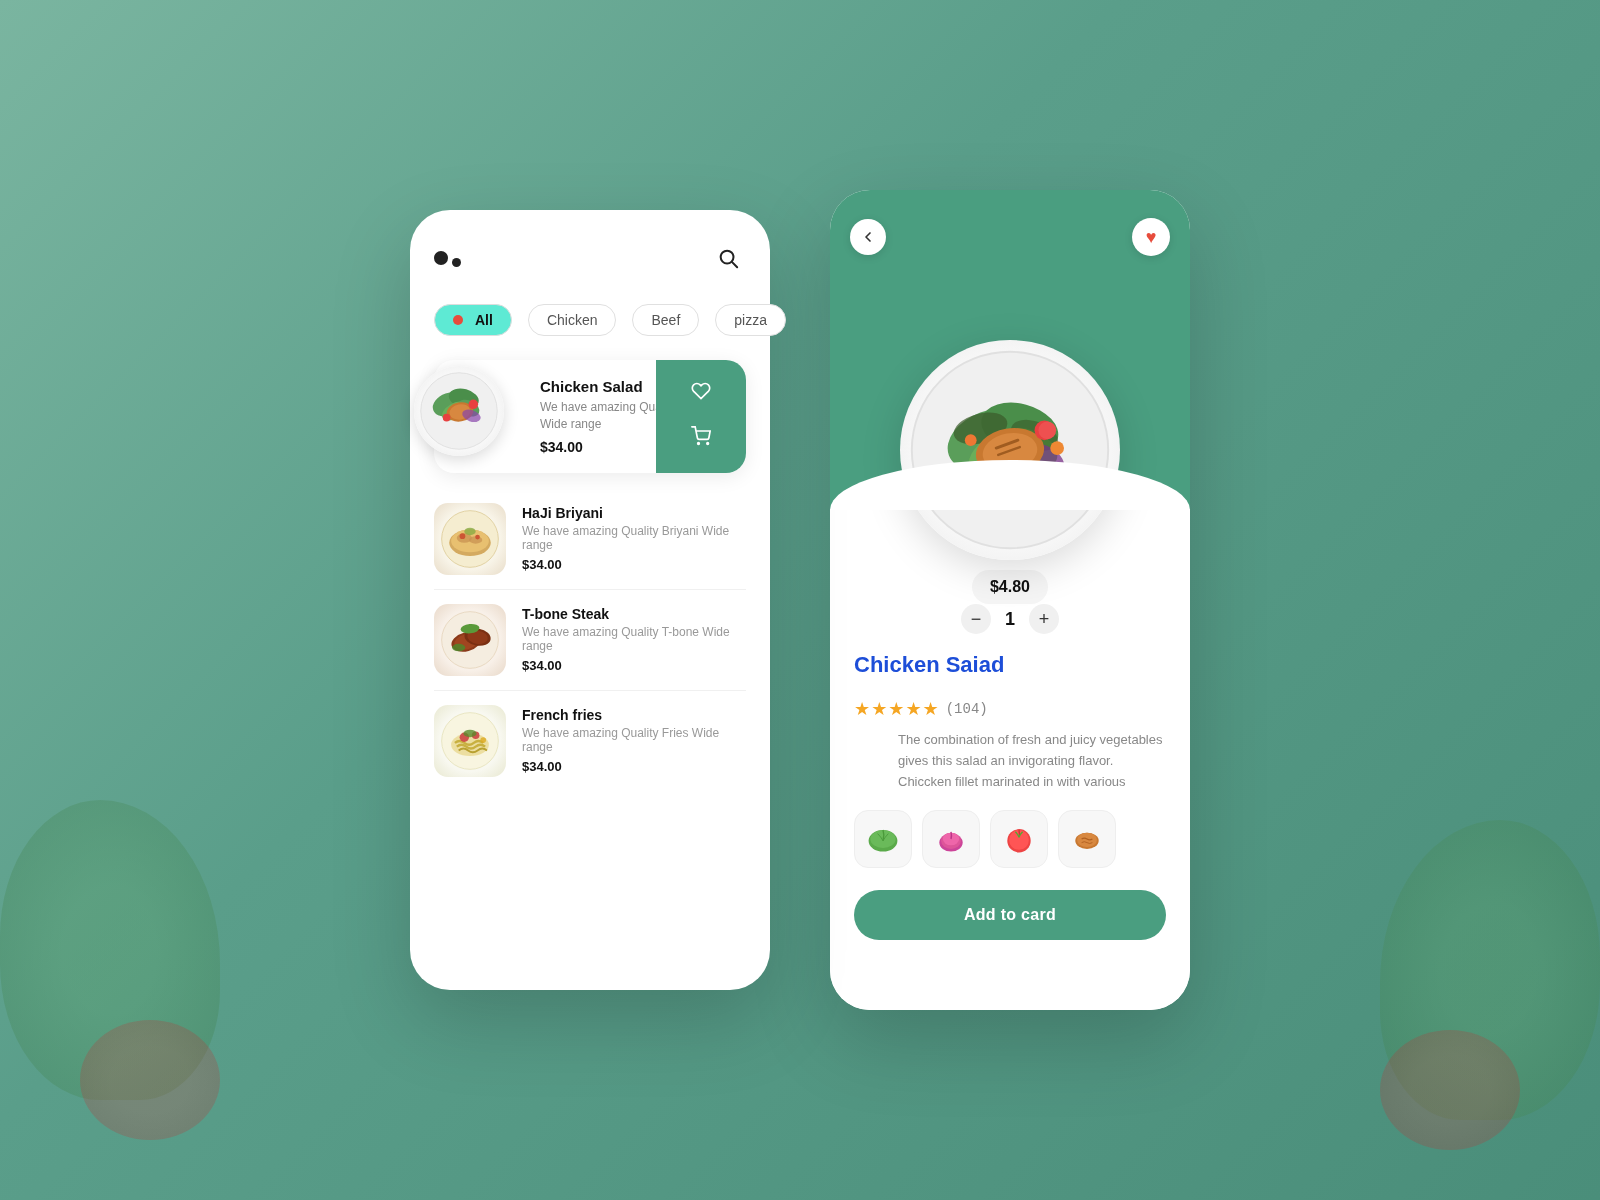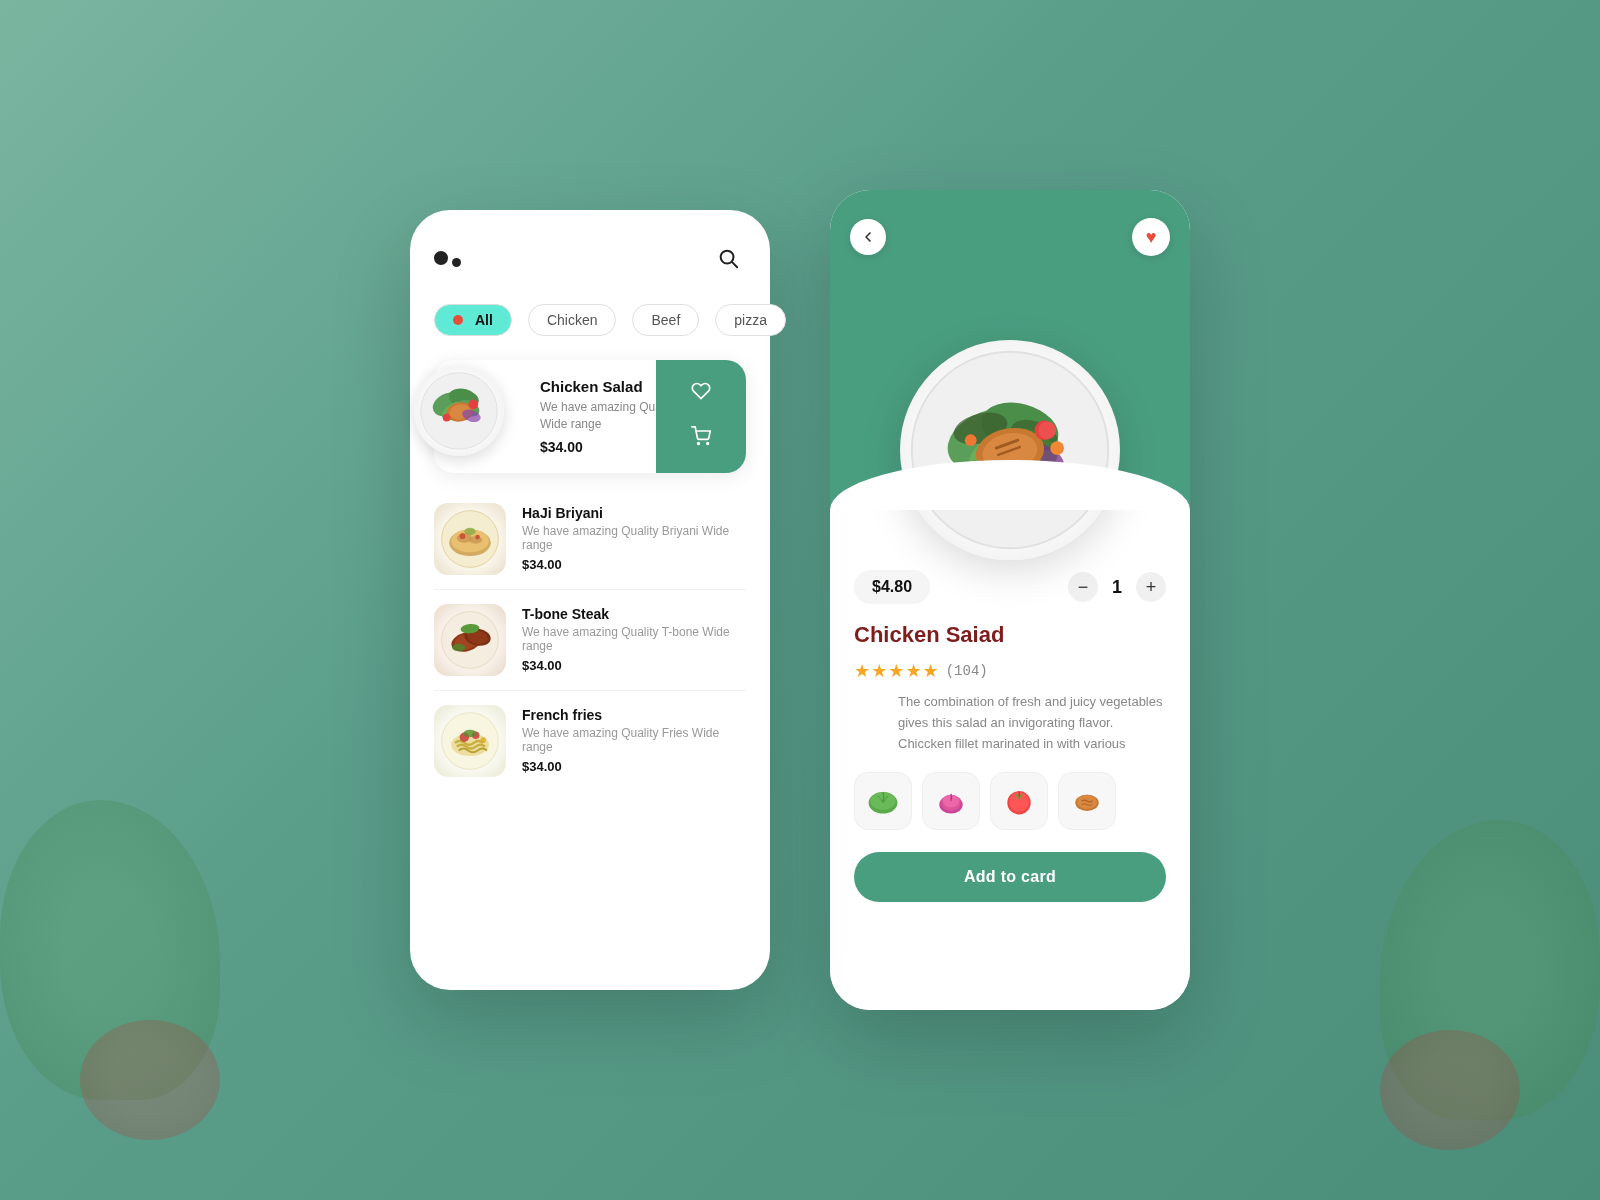--- a/index.html
+++ b/index.html
@@ -338,20 +338,21 @@
       background: #fff;
       padding: 60px 24px 24px;
       flex: 1;
     }
 
     .price-qty-row {
       display: flex;
       align-items: center;
       justify-content: space-between;
       margin-bottom: 18px;
+      flex-direction: column;
     }
 
     .detail-price-badge {
       background: #f5f5f5;
       padding: 8px 18px;
       border-radius: 20px;
       font-size: 16px;
       font-weight: 700;
       color: #111;
     }
@@ -376,22 +377,22 @@
 
     .qty-num {
       font-size: 18px;
       font-weight: 700;
       color: #111;
     }
 
     .detail-food-name {
       font-size: 22px;
       font-weight: 800;
-      color: #7f1d1d;
-      margin-bottom: 12px;
+      color: #1d4ed8;
+      margin-bottom: 20px;
     }
 
     .stars-row {
       display: flex;
       align-items: center;
       gap: 6px;
       margin-bottom: 10px;
     }
 
     .stars {

